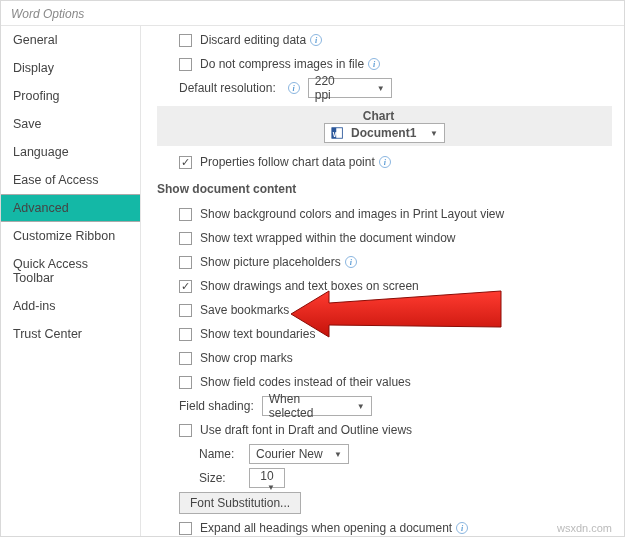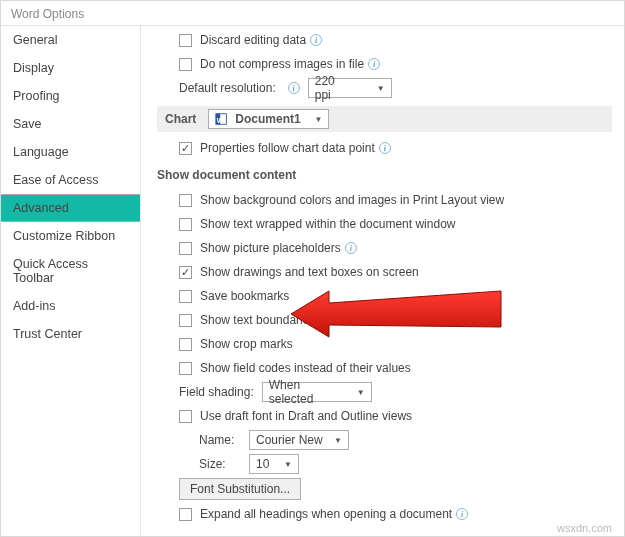--- a/index.html
+++ b/index.html
@@ -12,20 +12,21 @@
     width: 625px;
     height: 537px;
     overflow: hidden;
     border: 1px solid #d9d9d9;
     position: relative;
   }
   .titlebar {
     padding: 6px 10px 4px 10px;
     font-size: 12px;
     color: #888;
+    font-style: italic;
   }
   .main {
     display: flex;
     height: calc(100% - 24px);
   }
   .sidebar {
     width: 140px;
     border-right: 1px solid #e5e5e5;
     border-top: 1px solid #e5e5e5;
   }
@@ -187,21 +188,21 @@
 
     <div class="row indent1">
       <span class="label">Default resolution:</span>
       <span class="info-icon" style="margin-right:8px;">i</span>
       <span class="dropdown" style="width:84px;gap:28px;">
         <span class="dd-text">220 ppi</span>
         <span class="caret">▼</span>
       </span>
     </div>
 
-    <div class="section-bar" style="display:flex;align-items:center;">
+    <div class="section-bar" style="display:flex;align-items:center;flex-direction:column;">
       <span style="margin-right:12px;">Chart</span>
       <span class="dropdown" style="width:121px;background:#fff;">
         <span class="doc-icon">
           <svg viewBox="0 0 16 16" width="14" height="14">
               <rect x="1" y="2" width="12" height="12" fill="#fff" stroke="#2b579a"></rect>
               <rect x="1" y="2" width="5" height="12" fill="#2b579a"></rect>
               <text x="2" y="12" font-size="8" fill="#fff" font-weight="bold">W</text>
             </svg>
         </span>
         <span class="dd-text">Document1</span>
@@ -267,21 +268,21 @@
     <div class="row indent2">
       <span class="label" style="width:42px;">Name:</span>
       <span class="dropdown" style="width:100px;">
         <span class="dd-text">Courier New</span>
         <span class="caret">▼</span>
       </span>
     </div>
 
     <div class="row indent2">
       <span class="label" style="width:42px;">Size:</span>
-      <span class="dropdown" style="width:50px;">
+      <span class="dropdown" style="width:36px;flex-direction:column;">
         <span class="dd-text">10</span>
         <span class="caret">▼</span>
       </span>
     </div>
 
     <div class="row indent1">
       <span class="btn">Font Substitution...</span>
     </div>
 
     <div class="row indent1">

